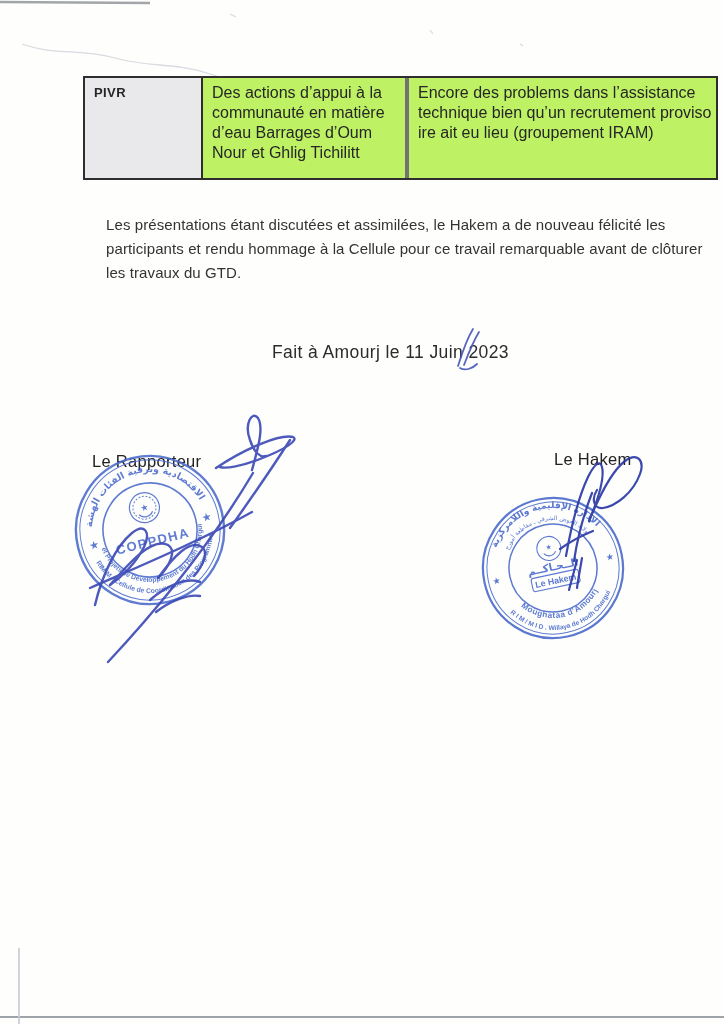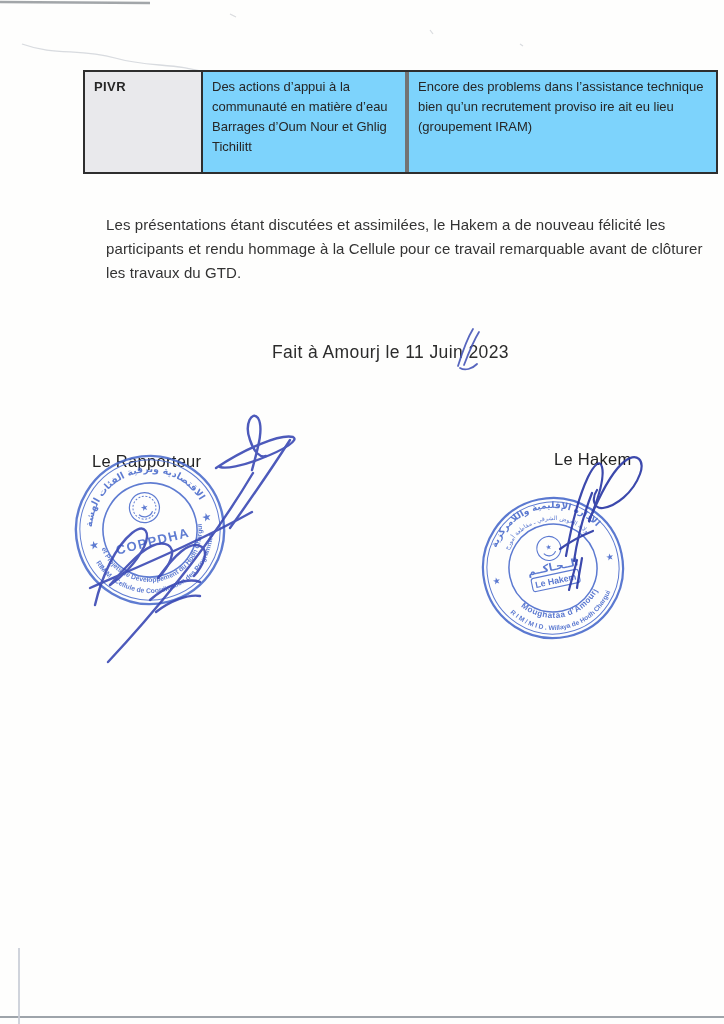--- a/index.html
+++ b/index.html
@@ -2,24 +2,24 @@
 <html><head>
 <meta charset="utf-8">
 <style>
   html,body{margin:0;padding:0;}
   body{width:724px;height:1024px;overflow:hidden;background:#e8e8e8;}
   .page{position:relative;width:724px;height:1024px;background:#fefefd;overflow:hidden;
         font-family:"Liberation Sans",sans-serif;color:#2f2f2f;}
   svg{position:absolute;pointer-events:none;}
 
   
-  .report-table{position:absolute;left:83px;top:70px;width:635px;height:104px;
+  .report-table{position:absolute;left:83px;top:76px;width:635px;height:104px;
     display:grid;grid-template-columns:116px 204px 315px;
-    border:2px solid #2e2e2e;box-sizing:border-box;background:#7dd3fc;}
-  .cell{padding:5px 8px 4px 9px;font-size:13px;line-height:20px;color:#262626;
+    border:2px solid #2e2e2e;box-sizing:border-box;background:#bef264;}
+  .cell{padding:5px 8px 4px 9px;font-size:16px;line-height:20px;color:#262626;
         box-sizing:border-box;overflow:hidden;}
   .cell.c1{background:#e9e9ec;font-weight:bold;font-size:13px;letter-spacing:.4px;}
   .cell.c2{border-left:2px solid #2e2e2e;}
   .cell.c3{border-left:4px solid #737373;}
 
   
   .closing{position:absolute;left:90px;top:197px;width:620px;margin:16px;
     font-size:15px;line-height:24px;color:#333;letter-spacing:.1px;}
 
   

